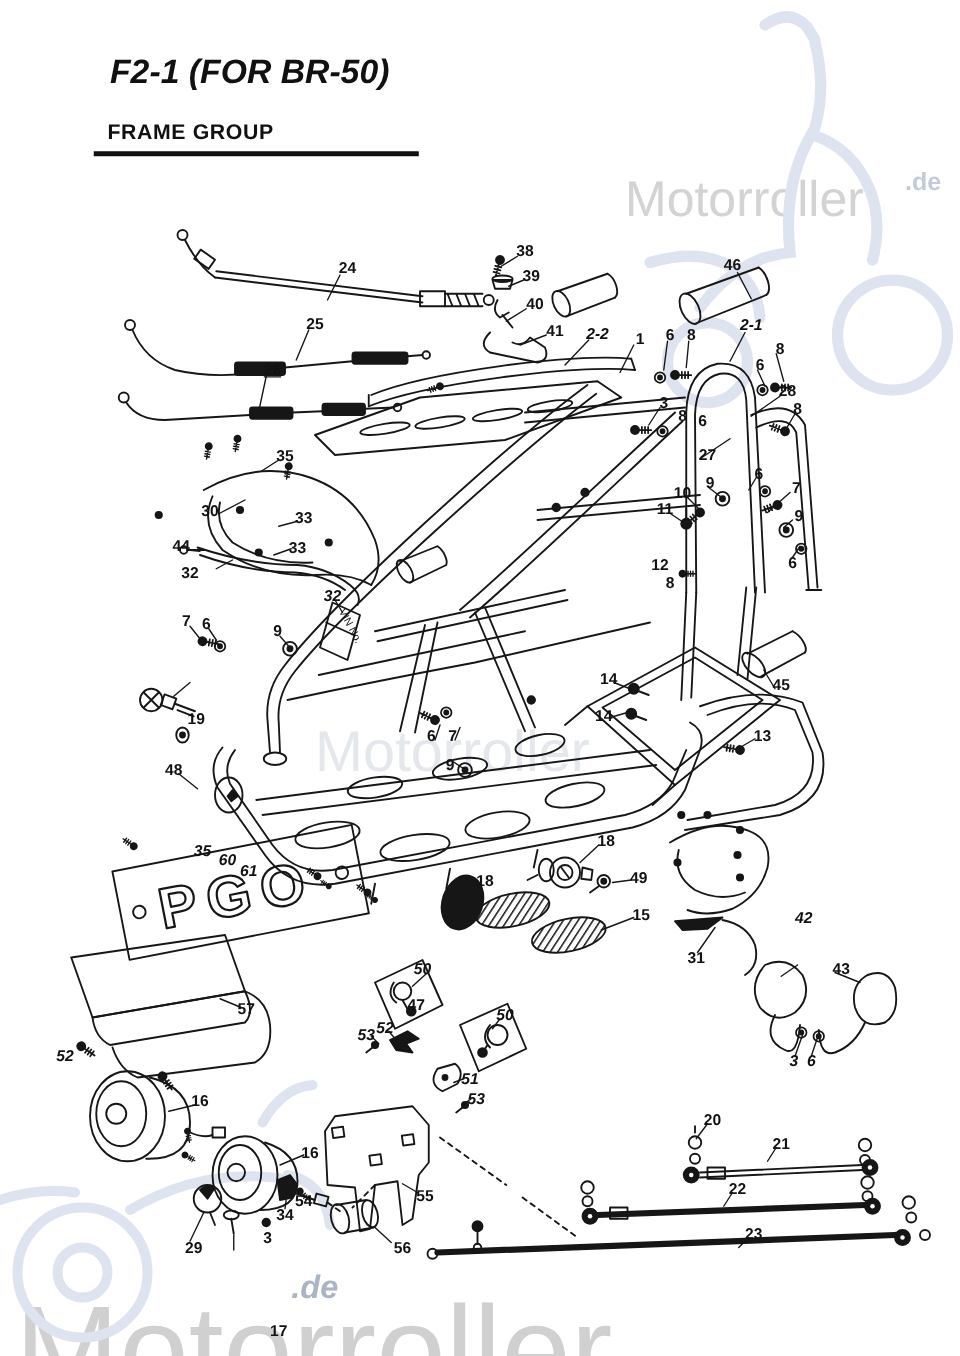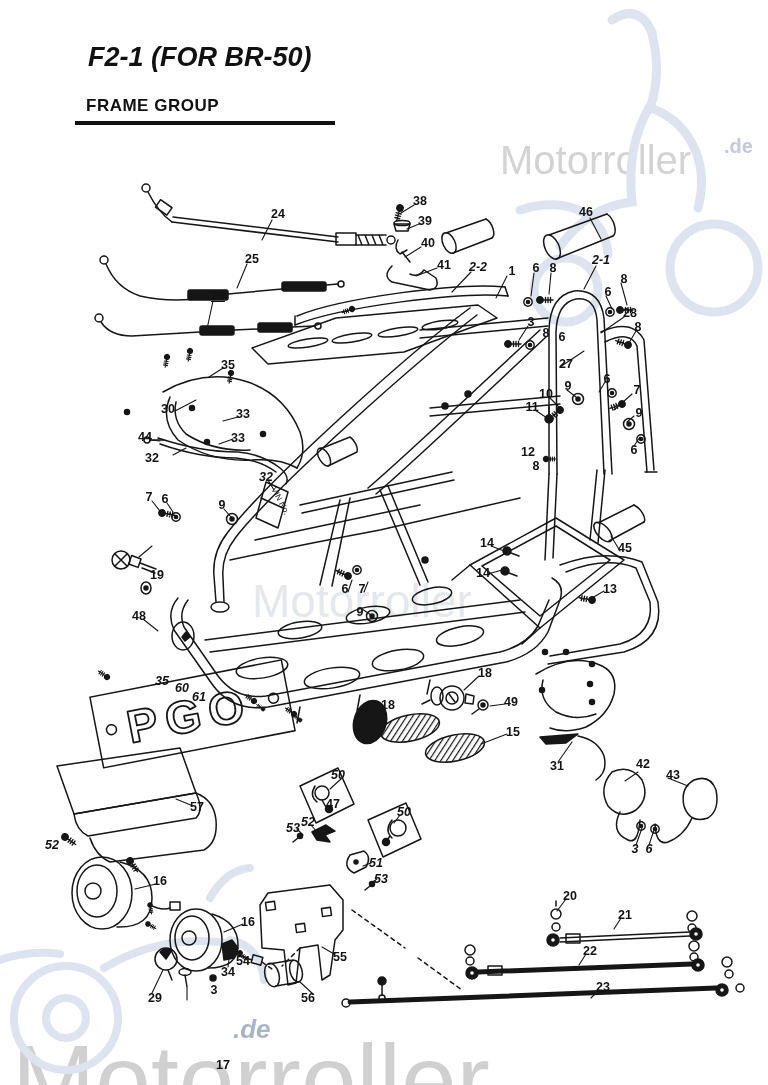--- a/index.html
+++ b/index.html
@@ -519,38 +519,38 @@
       <span class="callout sm" style="left: 197px; top: 807px;">57</span>
       <span class="callout tiny" style="left: 52px; top: 845px;">52</span>
       <span class="callout" style="left: 160px; top: 881px;">16</span>
       <span class="callout" style="left: 248px; top: 922px;">16</span>
       <span class="callout" style="left: 155px; top: 998px;">29</span>
       <span class="callout" style="left: 187px; top: 1065px; margin-left: 36px;">17</span>
       <span class="callout" style="left: 228px; top: 972px;">34</span>
       <span class="callout sm" style="left: 243px; top: 961px;">54</span>
       <span class="callout sm" style="left: 214px; top: 990px;">3</span>
       <span class="callout" style="left: 340px; top: 957px;">55</span>
-      <span class="callout" style="left: 308px; top: 998px;">56</span>
+      <span class="callout" style="left: 322px; top: 998px;">56</span>
       <span class="callout it" style="left: 338px; top: 775px;">50</span>
       <span class="callout sm" style="left: 333px; top: 804px;">47</span>
       <span class="callout it" style="left: 308px; top: 822px;">52</span>
       <span class="callout it" style="left: 293px; top: 828px;">53</span>
       <span class="callout it" style="left: 404px; top: 812px;">50</span>
       <span class="callout it" style="left: 376px; top: 863px;">51</span>
       <span class="callout it" style="left: 381px; top: 879px;">53</span>
       <span class="callout" style="left: 487px; top: 543px;">14</span>
       <span class="callout" style="left: 483px; top: 573px;">14</span>
       <span class="callout" style="left: 625px; top: 548px;">45</span>
       <span class="callout" style="left: 610px; top: 589px;">13</span>
       <span class="callout" style="left: 485px; top: 673px;">18</span>
       <span class="callout" style="left: 388px; top: 705px;">18</span>
       <span class="callout" style="left: 511px; top: 702px;">49</span>
       <span class="callout" style="left: 513px; top: 732px;">15</span>
       <span class="callout" style="left: 557px; top: 766px;">31</span>
-      <span class="callout" style="left: 643px; top: 764px;">42</span>
+      <span class="callout" style="left: 643px; top: 734px; font-style: italic;">42</span>
       <span class="callout" style="left: 673px; top: 775px;">43</span>
       <span class="callout it" style="left: 635px; top: 849px;">3</span>
       <span class="callout it" style="left: 649px; top: 849px;">6</span>
       <span class="callout" style="left: 570px; top: 896px;">20</span>
       <span class="callout" style="left: 625px; top: 915px;">21</span>
       <span class="callout" style="left: 590px; top: 951px;">22</span>
       <span class="callout" style="left: 603px; top: 987px;">23</span>
     </div>
 
 </div>

